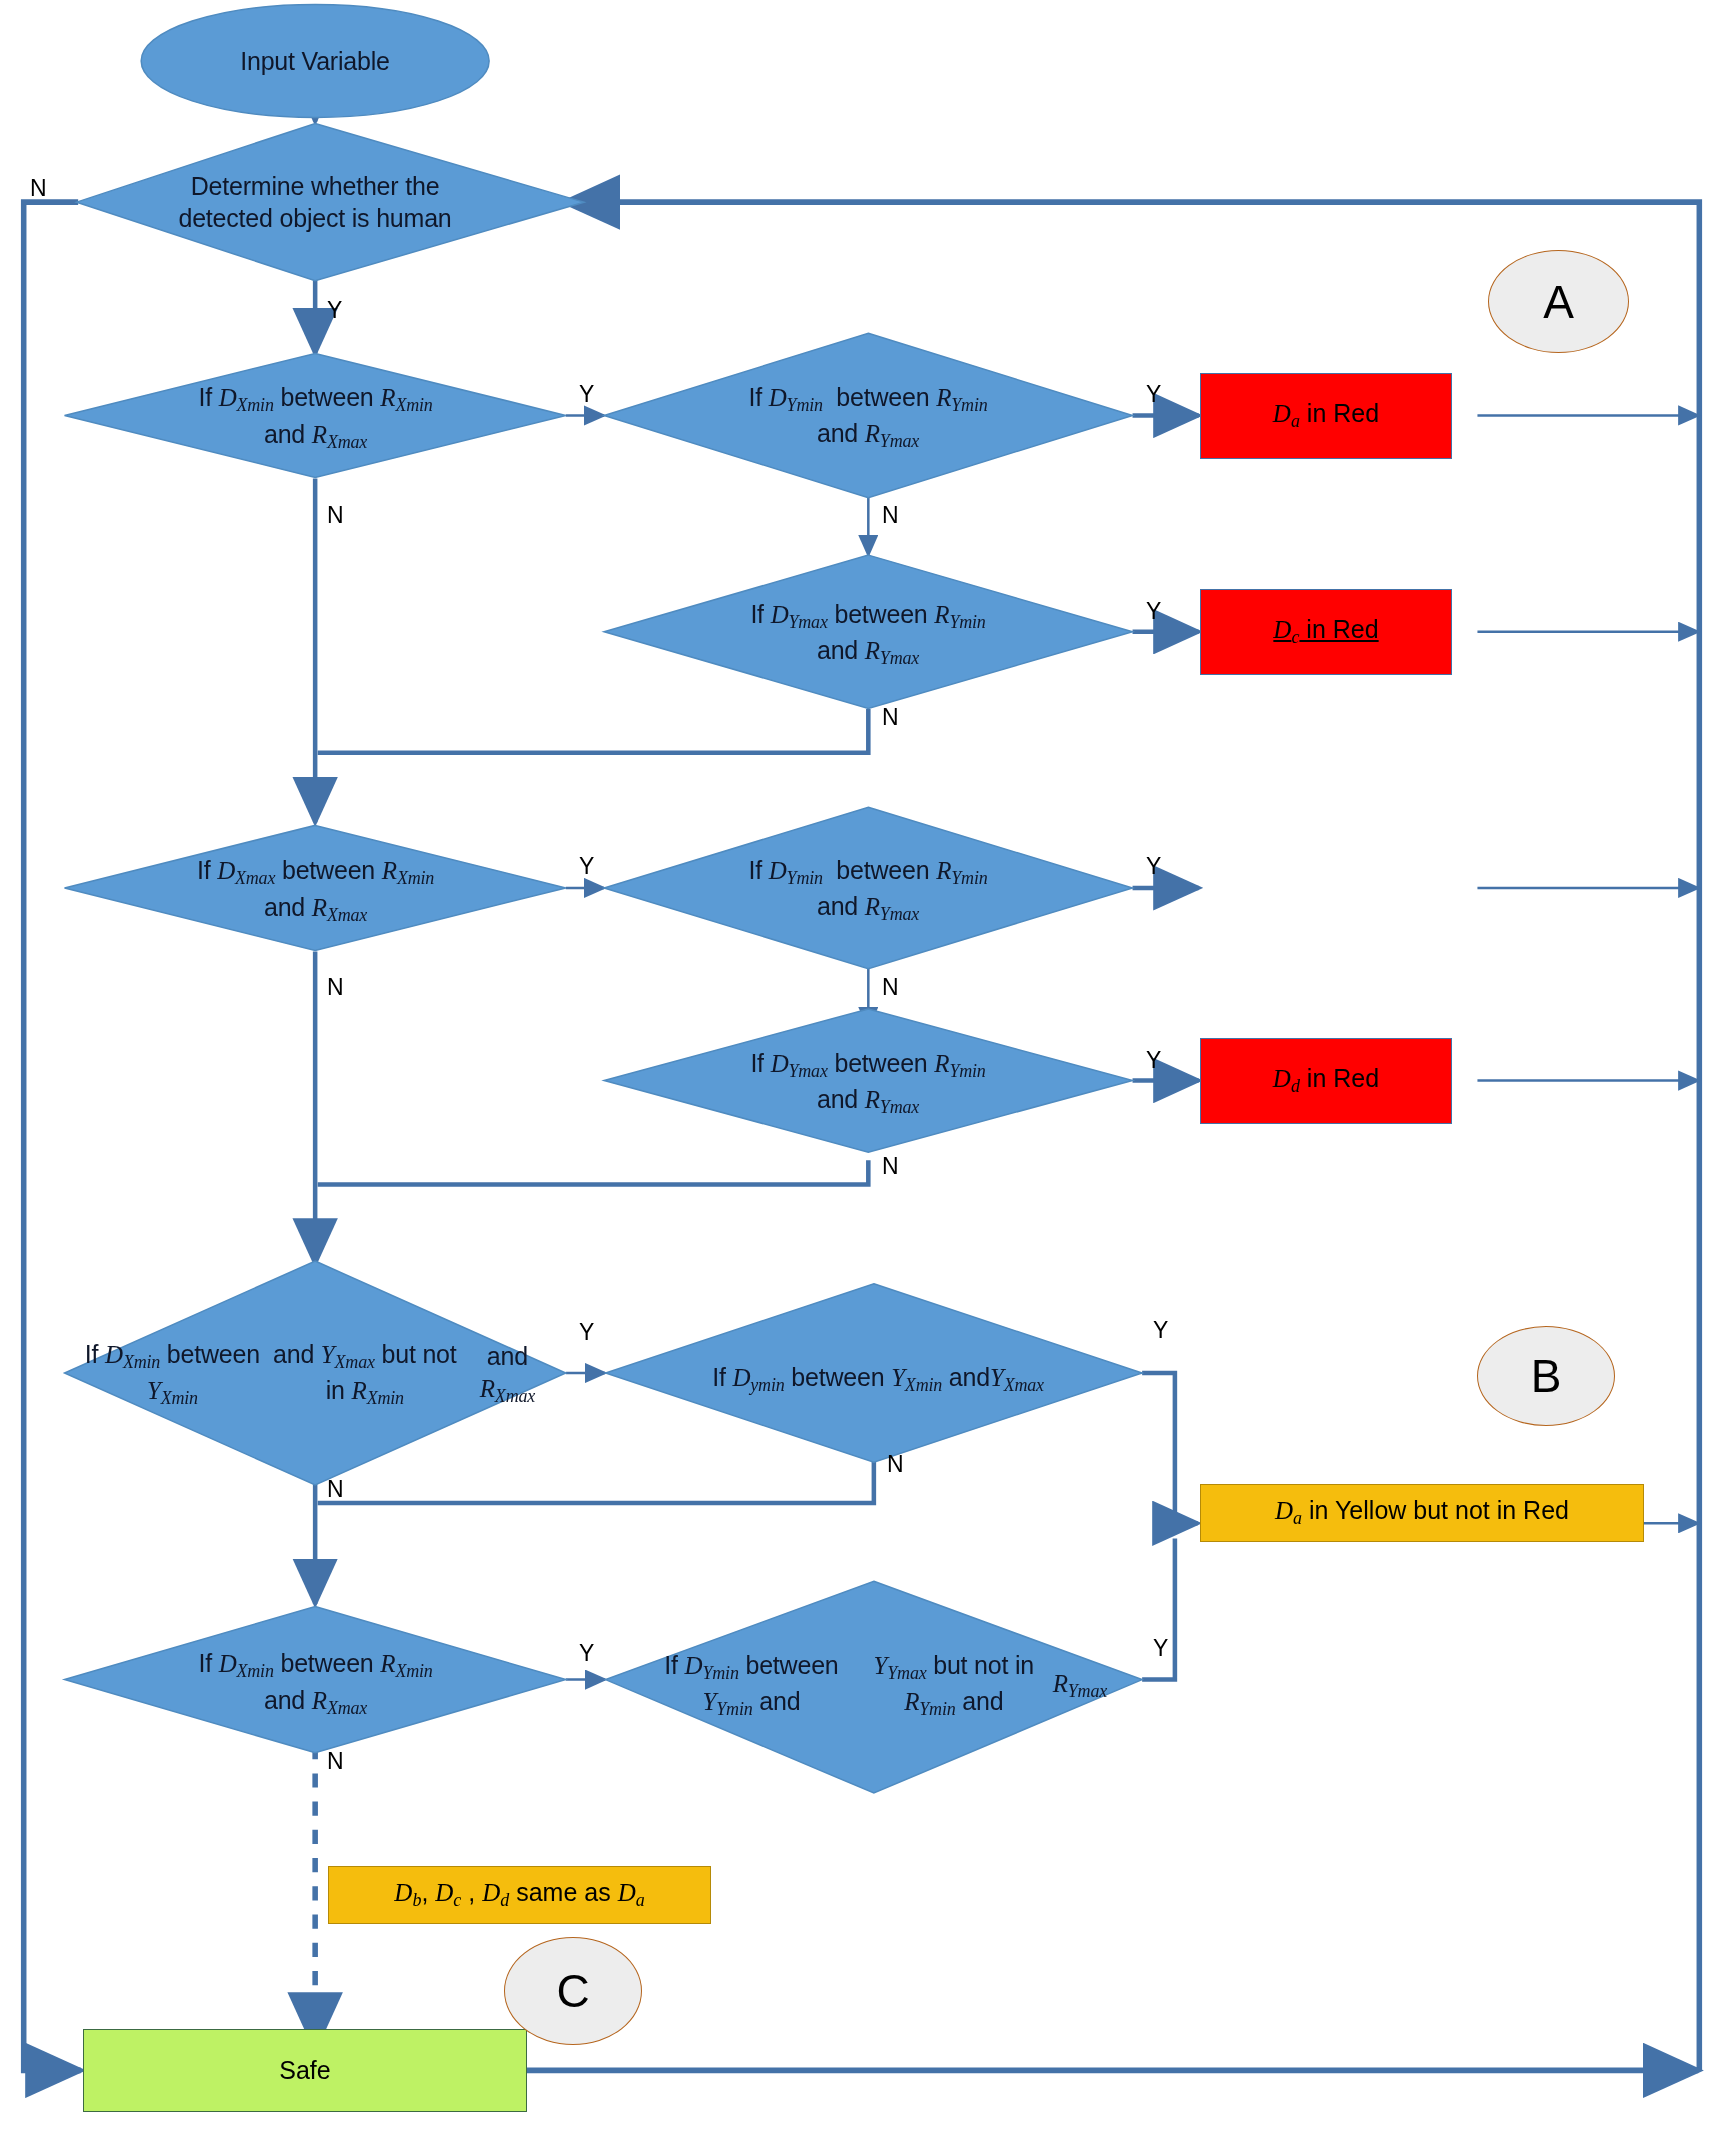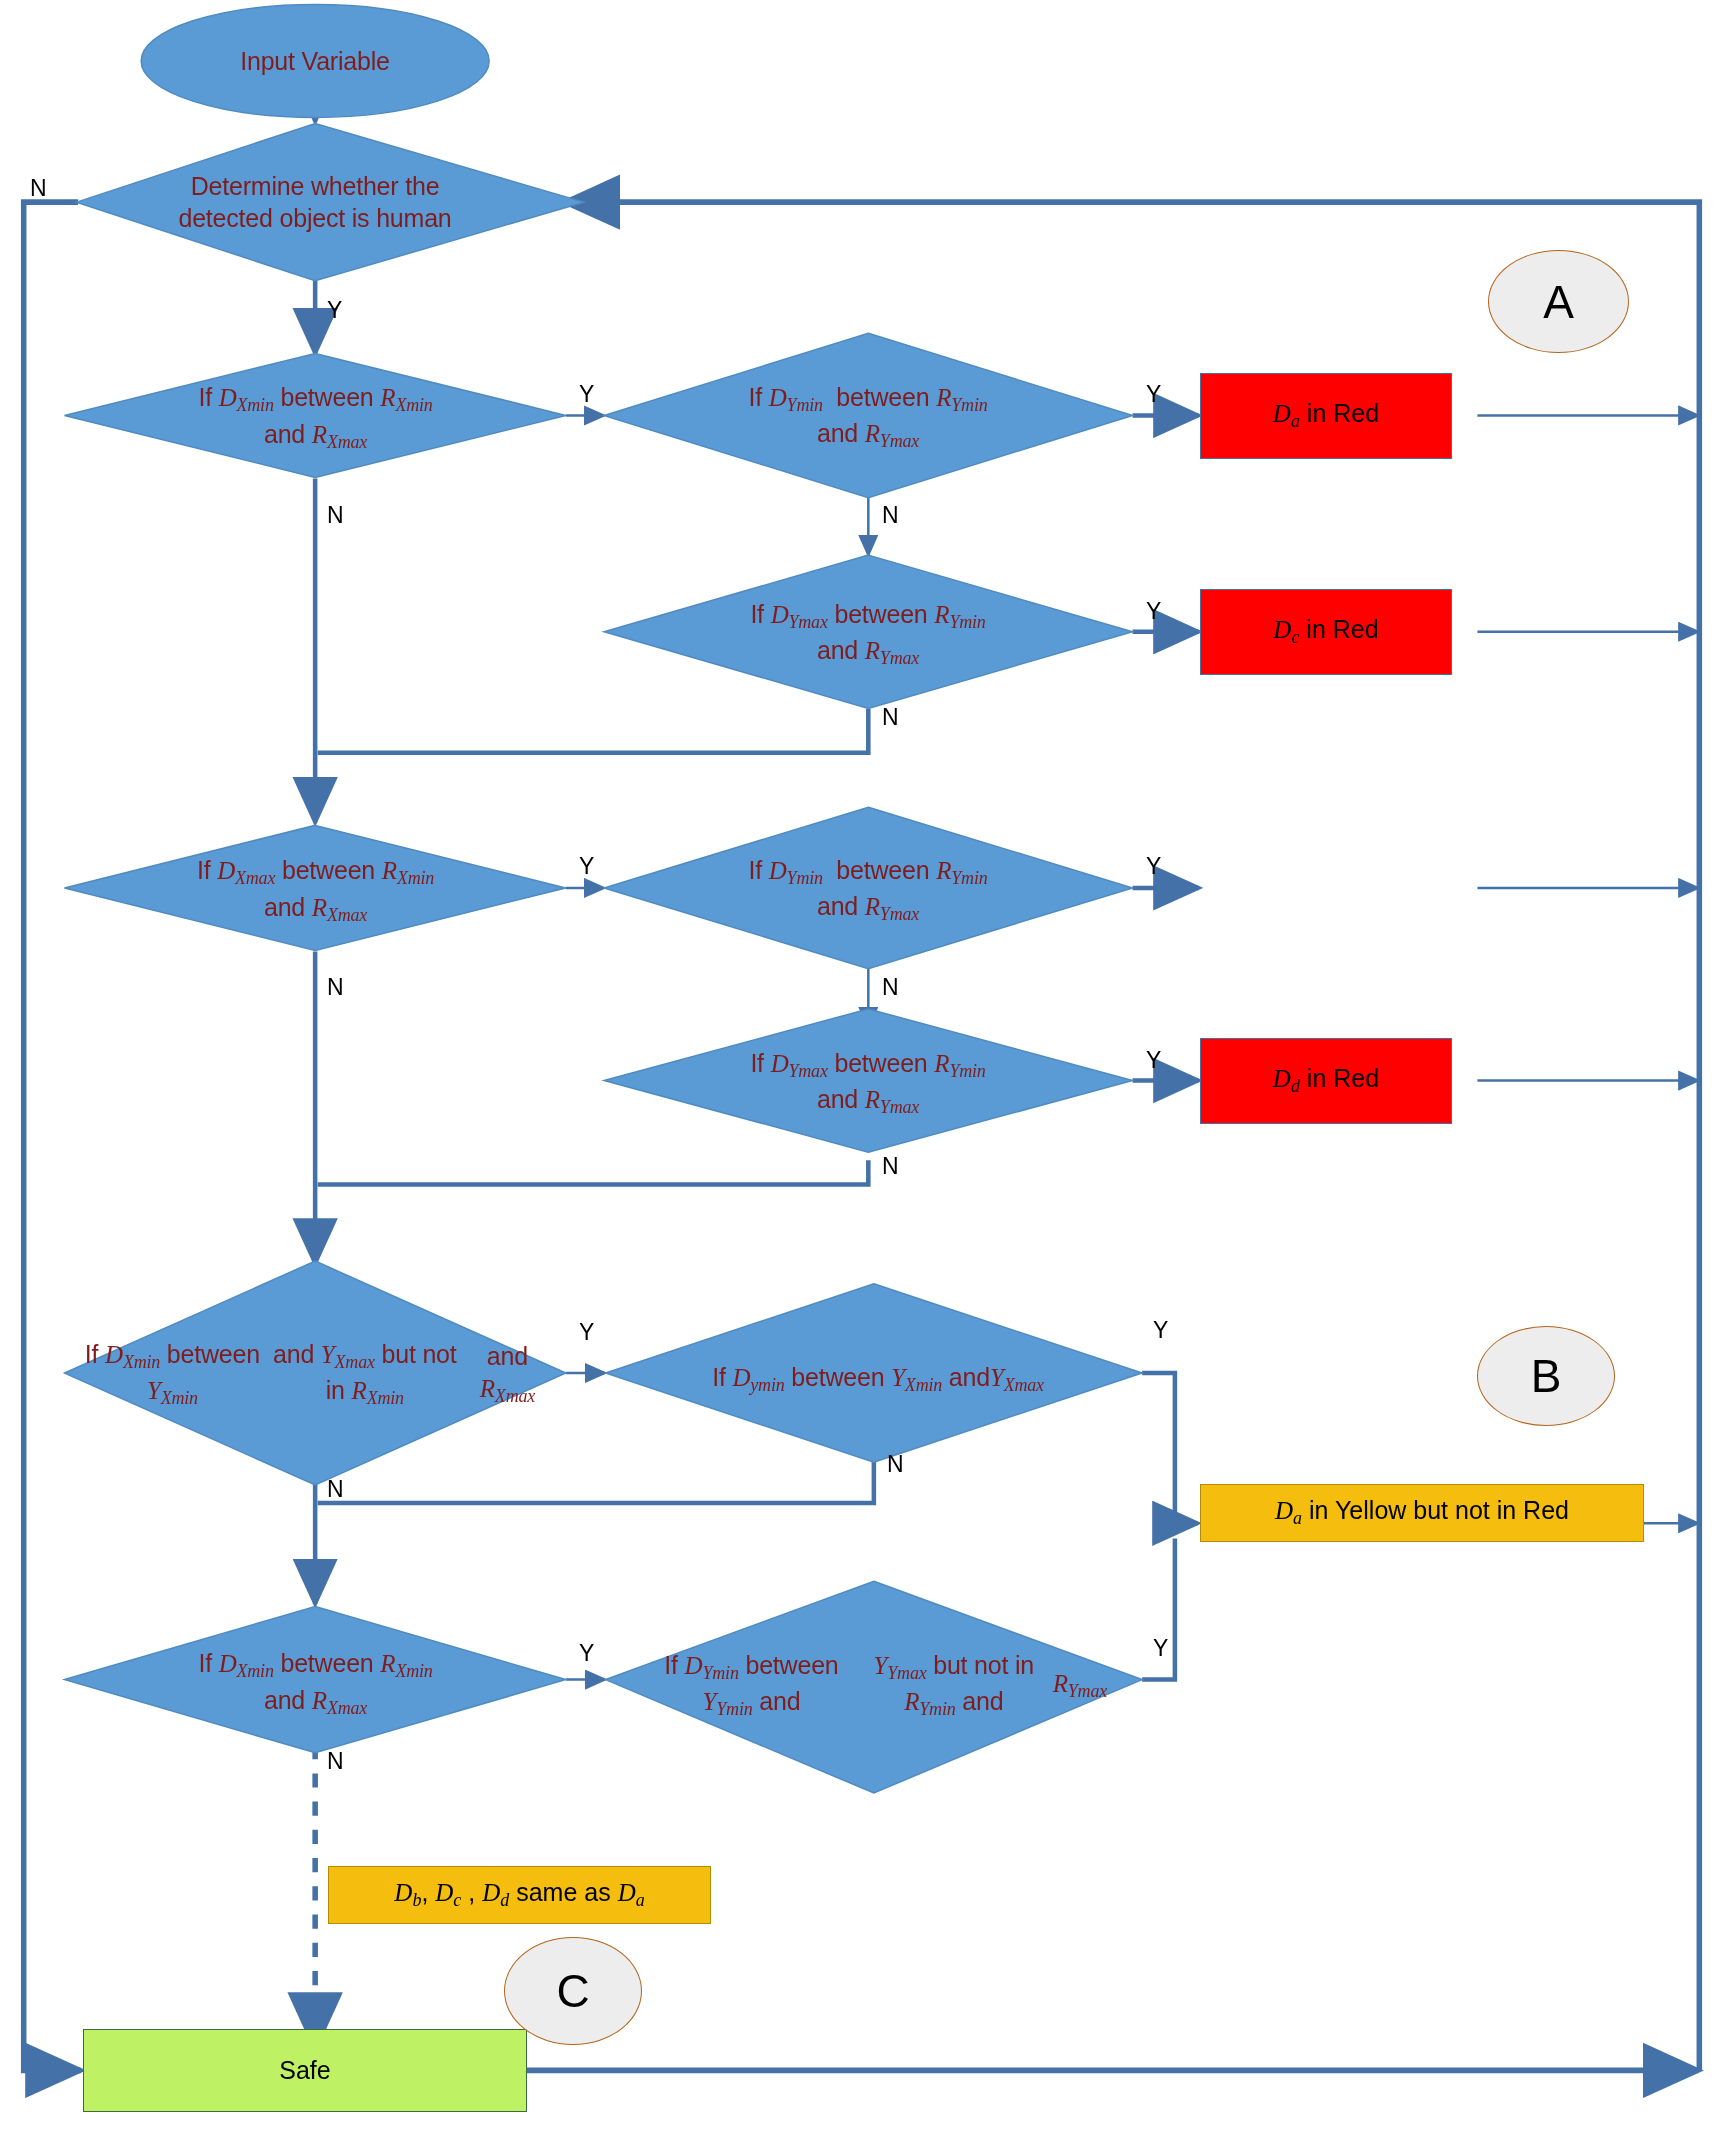--- a/index.html
+++ b/index.html
@@ -1,21 +1,21 @@
 <!DOCTYPE html>
 <html style="font-size:8px"><head>
 <meta charset="utf-8">
 <style>
   html,body{margin:0;padding:0;background:#ffffff;}
   body{font-family:"Liberation Sans", sans-serif;}
   #stage{position:relative;width:1721px;height:2151px;background:#fff;overflow:hidden;}
   svg.layer{position:absolute;left:0;top:0;width:1721px;height:2151px;}
   .node{position:absolute;box-sizing:border-box;display:flex;align-items:center;justify-content:center;text-align:center;color:#000;}
   .dlabel{position:absolute;display:flex;align-items:center;justify-content:center;text-align:center;
-          color:#7f1d1d;line-height:1.28;letter-spacing:-0.2px;font-weight:400;}
+          color:#0f172a;line-height:1.28;letter-spacing:-0.2px;font-weight:400;}
   .rect{border:1.5px solid #4472a8;}
   .red{background:#ff0000;}
   .yellow{background:#f5bd0d;border:1.5px solid #b58a07;}
   .green{background:#bef264;border:1.5px solid #3c6b42;text-align:right;}
   .circ{position:absolute;border:1.5px solid #b5651d;background:#ededed;border-radius:50%;
         display:flex;align-items:center;justify-content:center;}
   .circ span{font-size:46px;color:#000;line-height:1;}
   .edgelbl{position:absolute;font-size:23px;color:#000;line-height:1;}
   .math{font-family:"Liberation Serif", serif;font-style:italic;}
   .sub{font-size:0.72em;vertical-align:-0.28em;font-style:italic;font-family:"Liberation Serif",serif;}
@@ -165,21 +165,21 @@
 
   <div class="dlabel" style="left:648px;top:1622px;width:459px;height:126px;font-size:25px;flex-direction:row;">
     <span>If <span class="math">D<span class="sub">Ymin</span></span> between <span class="math">Y<span class="sub">Ymin</span></span> and</span>
     <span><span class="math">Y<span class="sub">Ymax</span></span> but not in <span class="math">R<span class="sub">Ymin</span></span> and</span>
     <span><span class="math">R<span class="sub">Ymax</span></span></span>
   </div>
 
   <div class="node rect red" style="left:1200px;top:373px;width:252px;height:86px;font-size:25px;">
     <span><span class="math">D<span class="sub">a</span></span> in Red</span>
   </div>
-  <div class="node rect red" style="left:1200px;top:589px;width:252px;height:86px;font-size:25px;">
+  <div class="node rect red" style="left:1200px;top:589px;width:252px;height:86px;font-size:25px;text-decoration:underline;">
     <span><span class="math">D<span class="sub">c</span></span> in Red</span>
   </div>
   <div class="node rect red" style="left:1200px;top:1038px;width:252px;height:86px;font-size:25px;">
     <span><span class="math">D<span class="sub">d</span></span> in Red</span>
   </div>
   <div class="node yellow" style="left:1200px;top:1484px;width:444px;height:58px;font-size:25px;">
     <span><span class="math">D<span class="sub">a</span></span> in Yellow but not in Red</span>
   </div>
   <div class="node yellow" style="left:328px;top:1866px;width:383px;height:58px;font-size:25px;">
     <span><span class="math">D<span class="sub">b</span></span>, <span class="math">D<span class="sub">c</span></span> , <span class="math">D<span class="sub">d</span></span> same as <span class="math">D<span class="sub">a</span></span></span>

